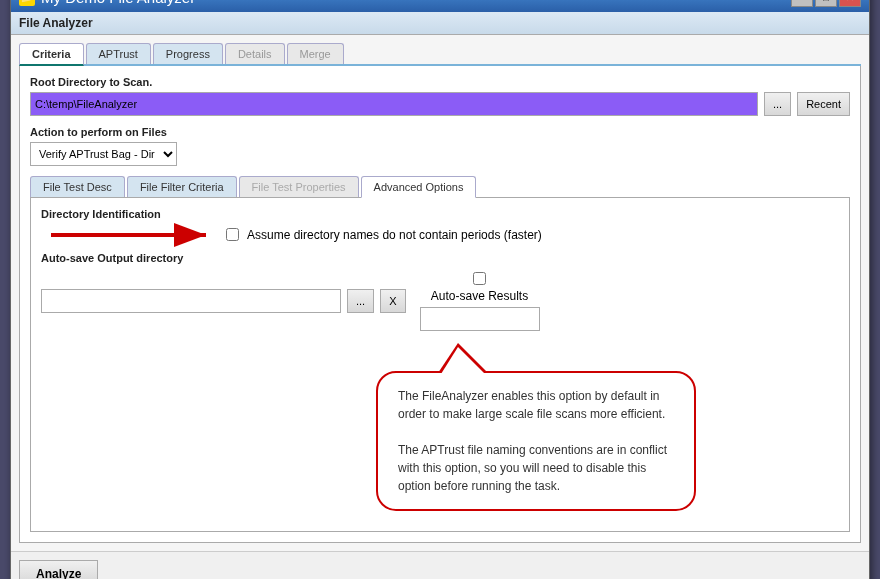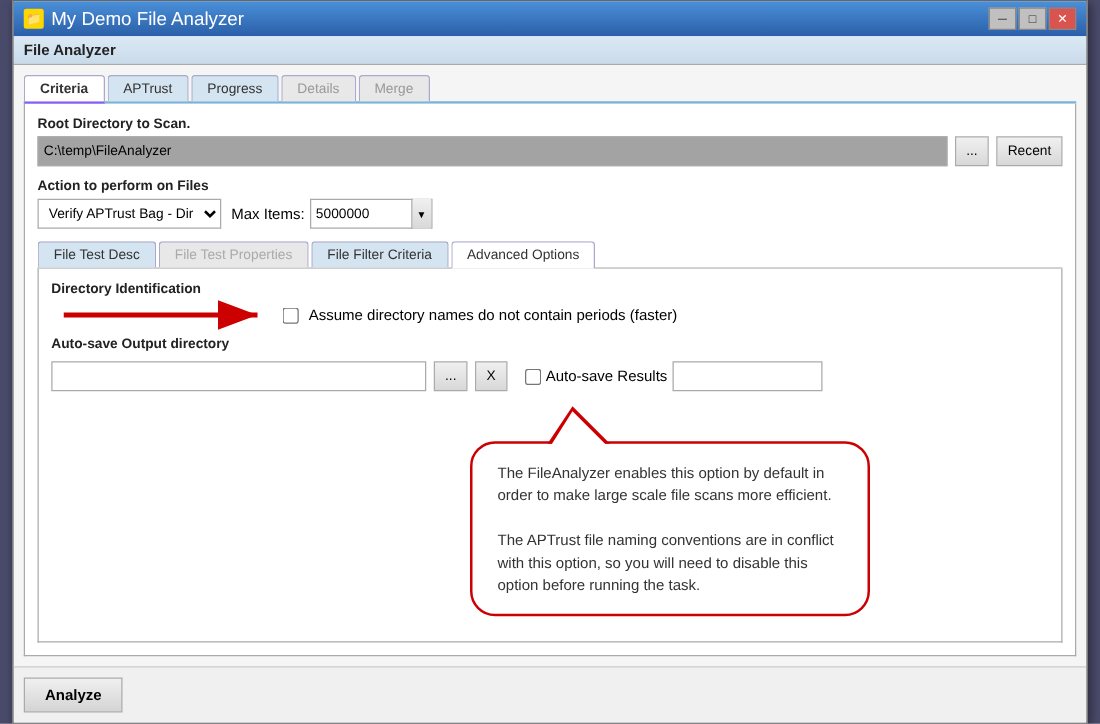--- a/index.html
+++ b/index.html
@@ -104,21 +104,21 @@
       border-bottom: none;
       cursor: pointer;
       font-size: 11px;
       margin-right: 2px;
       color: #333;
       border-radius: 3px 3px 0 0;
     }
 
     .tab.active {
       background: white;
-      border-bottom: 2px solid #8b5cf6;
+      border-bottom: 2px solid #0f766e;
       font-weight: bold;
       z-index: 1;
       position: relative;
       margin-bottom: -2px;
     }
 
     .tab.disabled {
       color: #999;
       background: #e8e8e8;
     }
@@ -138,21 +138,21 @@
       display: flex;
       align-items: center;
       gap: 6px;
     }
 
     .text-input {
       flex: 1;
       height: 24px;
       border: 1px solid #aaa;
       padding: 2px 4px;
-      background: #a3a3a3;
+      background: #8b5cf6;
       font-size: 11px;
     }
 
     .small-btn {
       height: 24px;
       padding: 2px 8px;
       background: linear-gradient(to bottom, #f0f0f0, #d8d8d8);
       border: 1px solid #aaa;
       cursor: pointer;
       font-size: 11px;
@@ -384,34 +384,27 @@
       </div>
 
       <div class="form-section">
         <div class="form-label">Action to perform on Files</div>
         <div class="dropdown-row">
           <div class="dropdown">
             <select>
               <option>Verify APTrust Bag - Dir</option>
             </select>
           </div>
-          <div class="max-items-group">
-            <span>Max Items:</span>
-            <div class="max-items-input">
-              <input type="text" value="5000000" style="">
-              <div class="spinner-btn">▼</div>
-            </div>
-          </div>
         </div>
       </div>
 
       <div class="inner-tabs-row">
         <div class="inner-tab">File Test Desc</div>
+        <div class="inner-tab">File Filter Criteria</div>
         <div class="inner-tab disabled">File Test Properties</div>
-        <div class="inner-tab">File Filter Criteria</div>
         <div class="inner-tab active">Advanced Options</div>
       </div>
 
       <div class="panel">
         <div class="panel-content-area">
 
           <div class="panel-section-title">Directory Identification</div>
 
           <div style="position:relative; display:flex; align-items:center; margin: 6px 0 10px 0;">
 
@@ -428,21 +421,21 @@
               <span>Assume directory names do not contain periods (faster)</span>
             </div>
           </div>
 
           <div class="autosave-section">
             <div class="panel-section-title">Auto-save Output directory</div>
             <div class="autosave-row">
               <input type="text" class="autosave-input" style="">
               <button class="small-btn">...</button>
               <button class="small-btn">X</button>
-              <div style="display:flex; align-items:center; gap:4px; margin-left:8px;">
+              <div style="display:flex; align-items:center; gap:4px; margin-left:8px;flex-direction:column;">
                 <input type="checkbox" style="">
                 <span>Auto-save Results</span>
                 <input type="text" style="height: 24px; border: 1px solid rgb(170, 170, 170); width: 120px; background: white;">
               </div>
             </div>
           </div>
 
           <div style="position:relative; height:180px; margin-top:10px;">
             <div class="callout-balloon">
               <p>The FileAnalyzer enables this option by default in order to make large scale file scans more efficient.</p>

